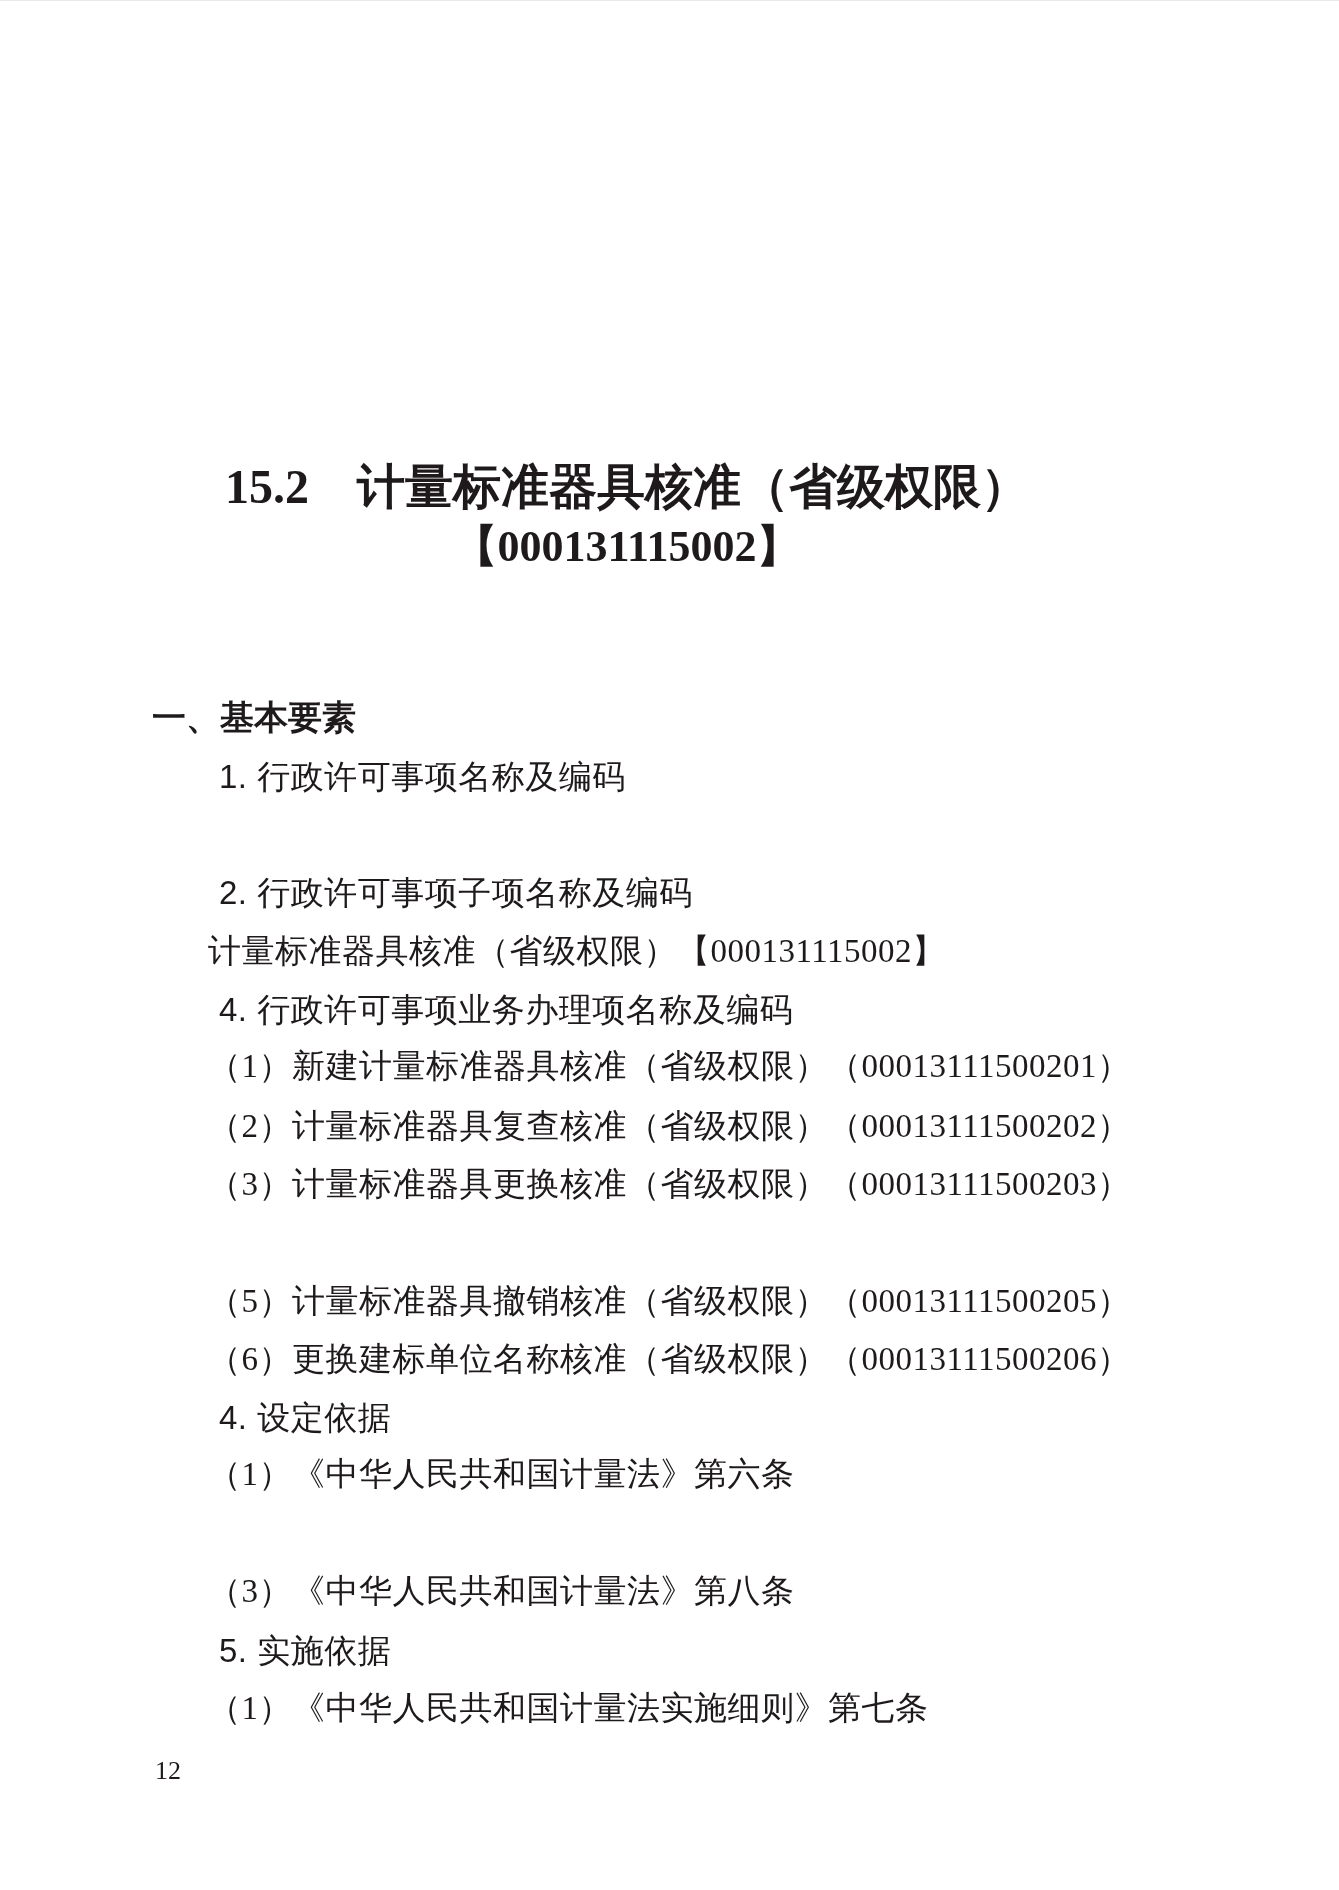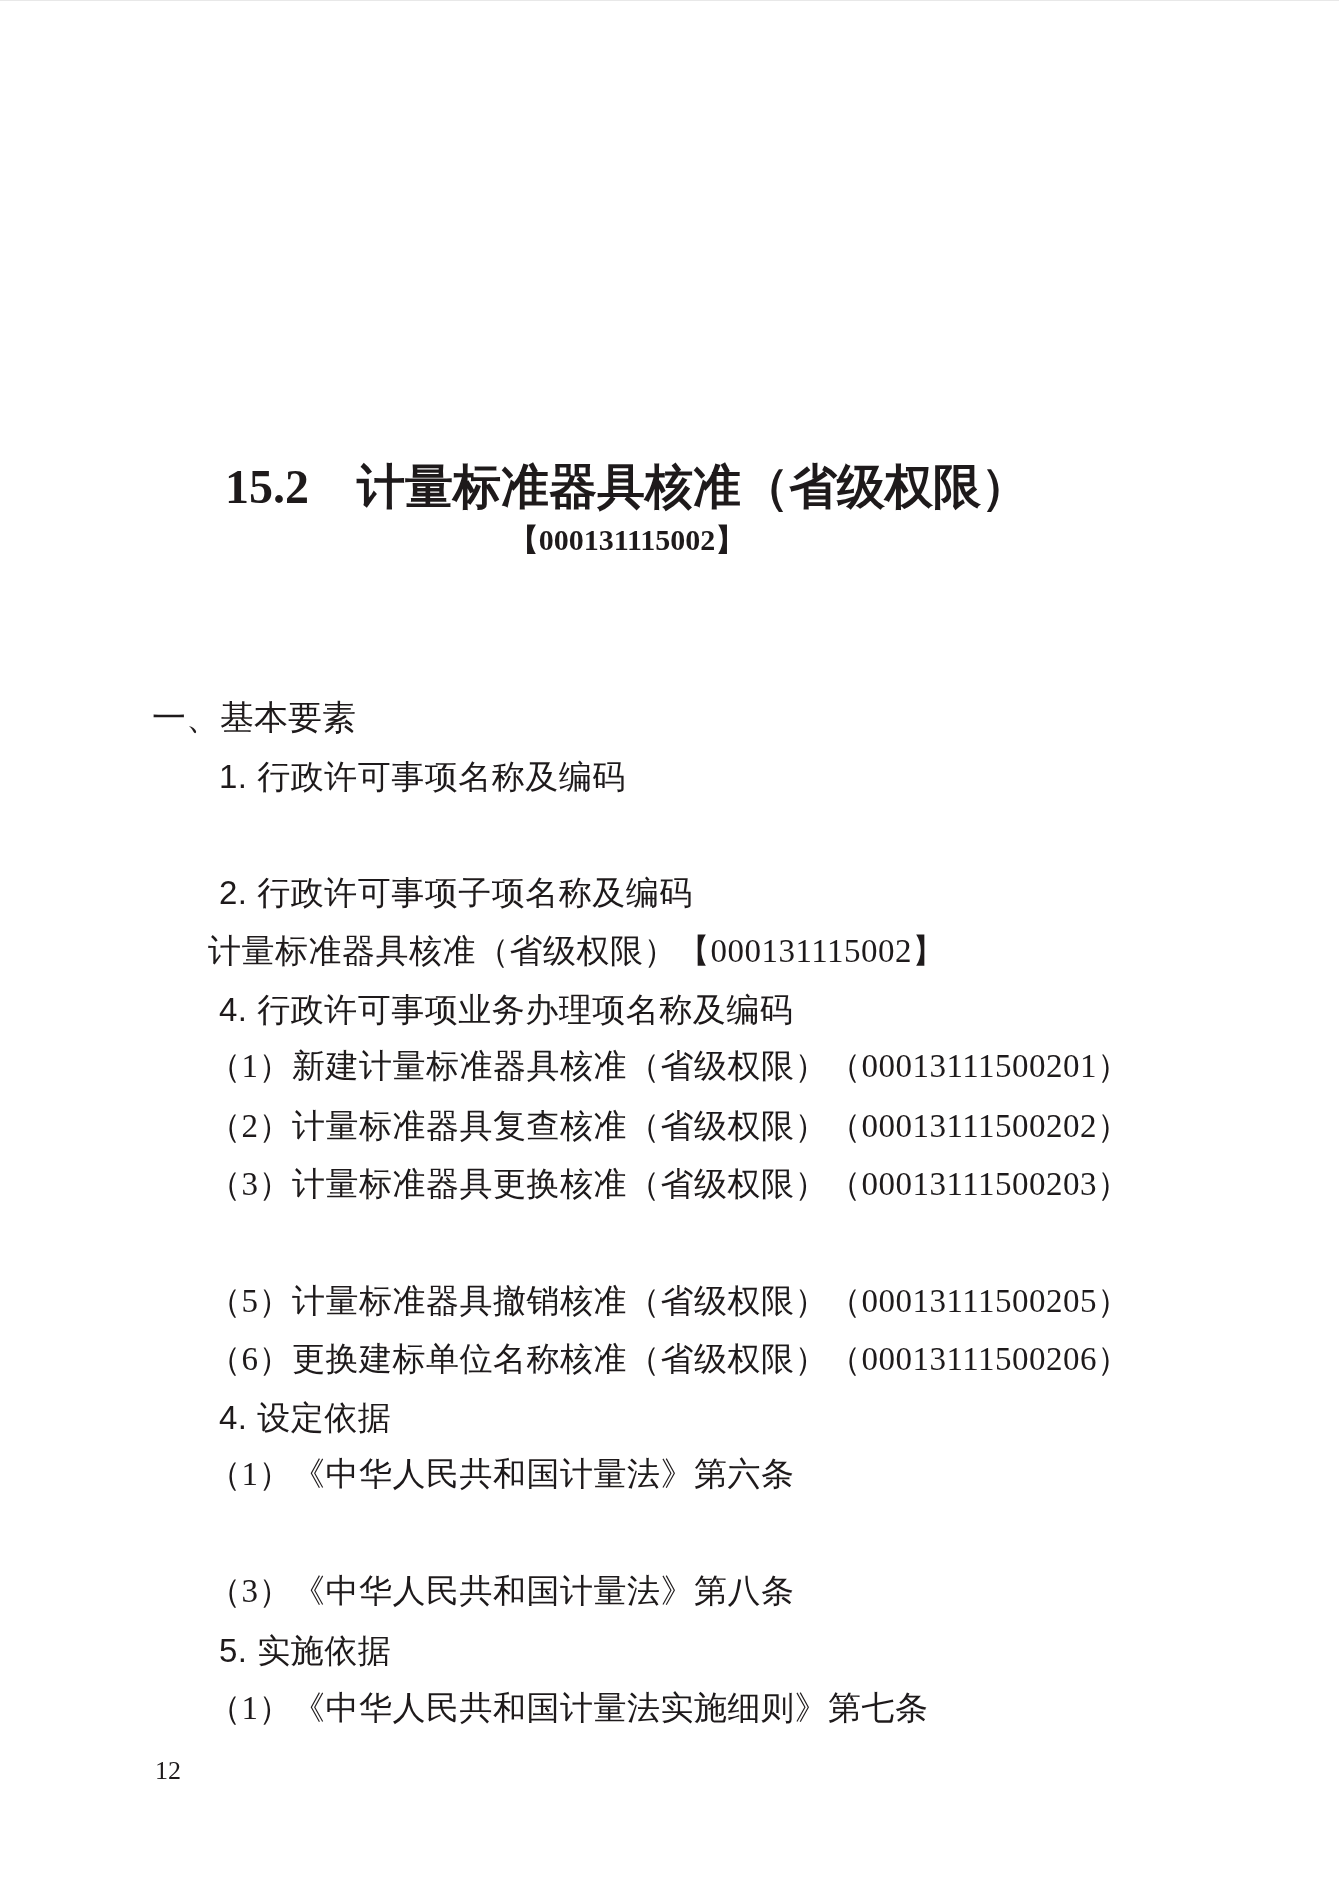--- a/index.html
+++ b/index.html
@@ -32,30 +32,30 @@
     width: 100%;
     font-size: 48px;
     line-height: 1.05;
     white-space: nowrap;
   }
   .title-line-2 {
     position: absolute;
     top: 523px;
     left: 0;
     width: 100%;
-    font-size: 30px;
+    font-size: 44px;
     line-height: 1.05;
     white-space: nowrap;
   }
   .section-heading {
     position: absolute;
     left: 152px;
     top: 699px;
     font-family: "Liberation Sans", "DejaVu Sans", sans-serif;
-    font-weight: 400;
+    font-weight: 700;
     font-size: 34px;
     line-height: 1;
     white-space: nowrap;
   }
   .ln {
     position: absolute;
     left: 208px;
     font-family: "Liberation Serif", "DejaVu Serif", serif;
     font-size: 33px;
     line-height: 1;

